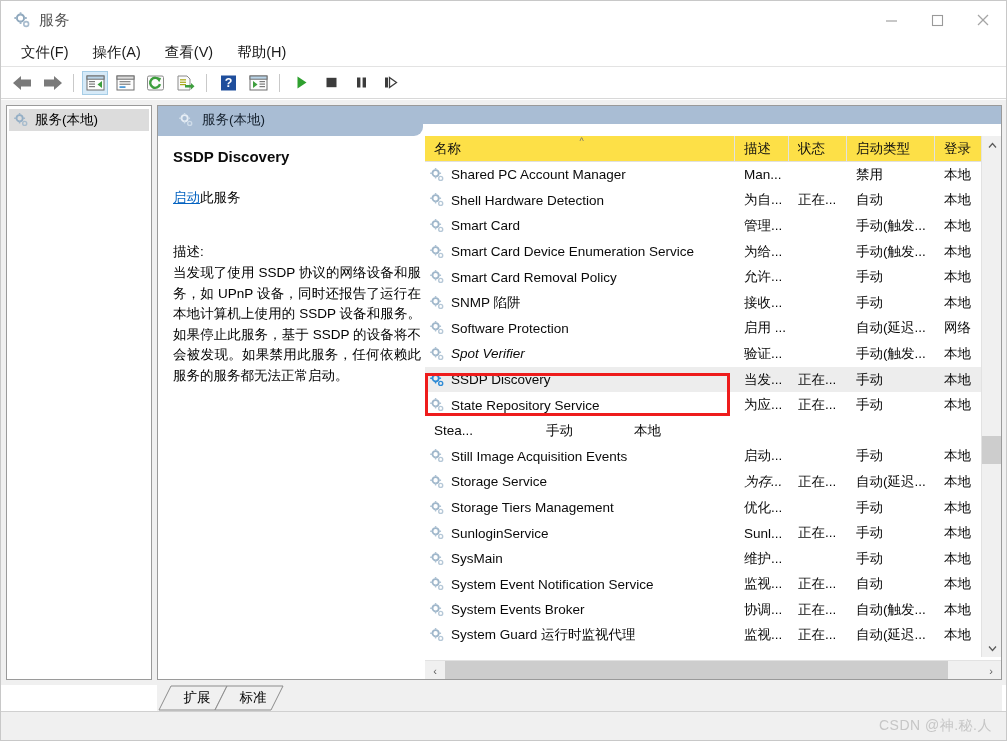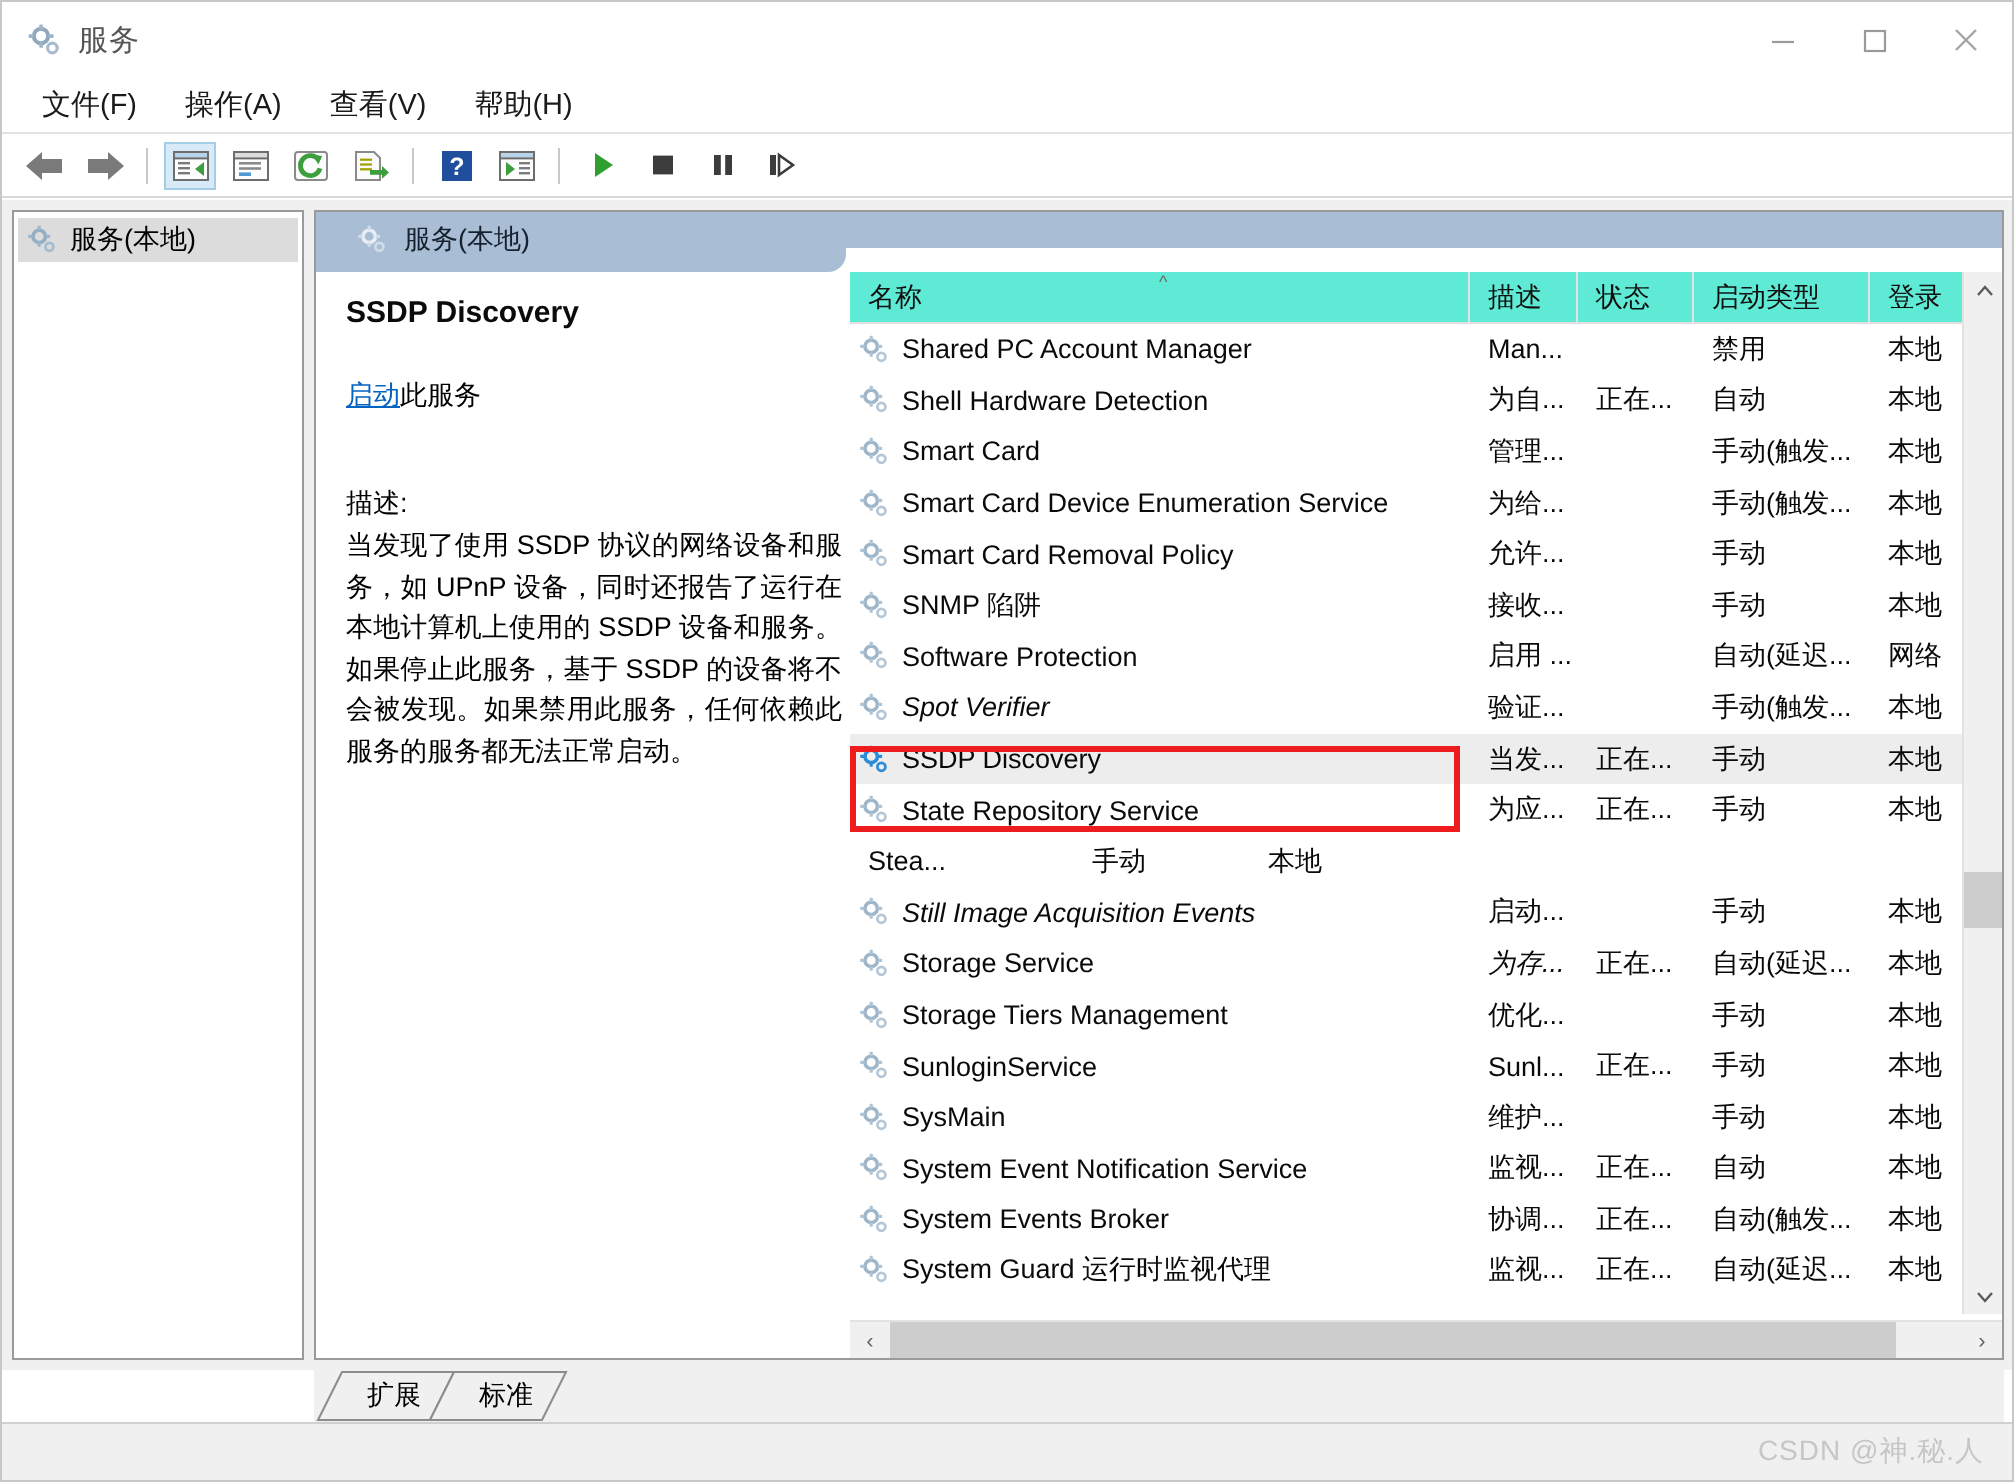--- a/index.html
+++ b/index.html
@@ -129,21 +129,21 @@
     background: #ffffff;
   }
 
   
   #list {
     position: absolute; left: 267px; top: 30px; width: 576px; height: 544px;
     background: #ffffff; overflow: hidden;
   }
   #colhdr {
     position: absolute; left: 0; top: 0; width: 556px; height: 26px;
-    background: #5eead4; border-bottom: 1px solid #e0e0e0;
+    background: #fde047; border-bottom: 1px solid #e0e0e0;
     display: flex; align-items: center;
   }
   .colcell {
     height: 26px; display: flex; align-items: center;
     font-size: 13.5px; color: #101010; position: relative;
     border-right: 1px solid #e2e2e2; padding-left: 9px;
     overflow: hidden; white-space: nowrap;
   }
   .colcell .sortarrow {
     position: absolute; left: 50%; top: 0px; font-size: 9px; color: #6d6d6d;
@@ -637,21 +637,21 @@
               <div class="cell other" style="width: 88px;">手动</div>
               <div class="cell other" style="width: 46px;">本地</div>
             </div>
             <div class="row">
               <div class="cell other" style="width: 54px;">Stea...</div>
               <div class="cell other" style="width: 58px;"></div>
               <div class="cell other" style="width: 88px;">手动</div>
               <div class="cell other" style="width: 46px;">本地</div>
             </div>
             <div class="row">
-              <div class="cell name" style="width: 310px; font-style: italic;">
+              <div class="cell name" style="width: 310px;">
                 <span class="gear">
                   <svg width="16" height="16" viewBox="0 0 16 16">
                     <circle cx="6.6" cy="6.2" r="3.1" fill="none" stroke="#9fb6ca" stroke-width="1.8"></circle>
                     <g fill="#aec3d4">
                       <rect x="5.8" y="0.9" width="1.6" height="2.2" rx=".4"></rect>
                       <rect x="5.8" y="9.2" width="1.6" height="2.2" rx=".4"></rect>
                       <rect x="1.1" y="5.4" width="2.2" height="1.6" rx=".4"></rect>
                       <rect x="9.9" y="5.4" width="2.2" height="1.6" rx=".4"></rect>
                     </g>
                     <circle cx="11.7" cy="11.4" r="2" fill="none" stroke="#b6c8d7" stroke-width="1.4"></circle>

